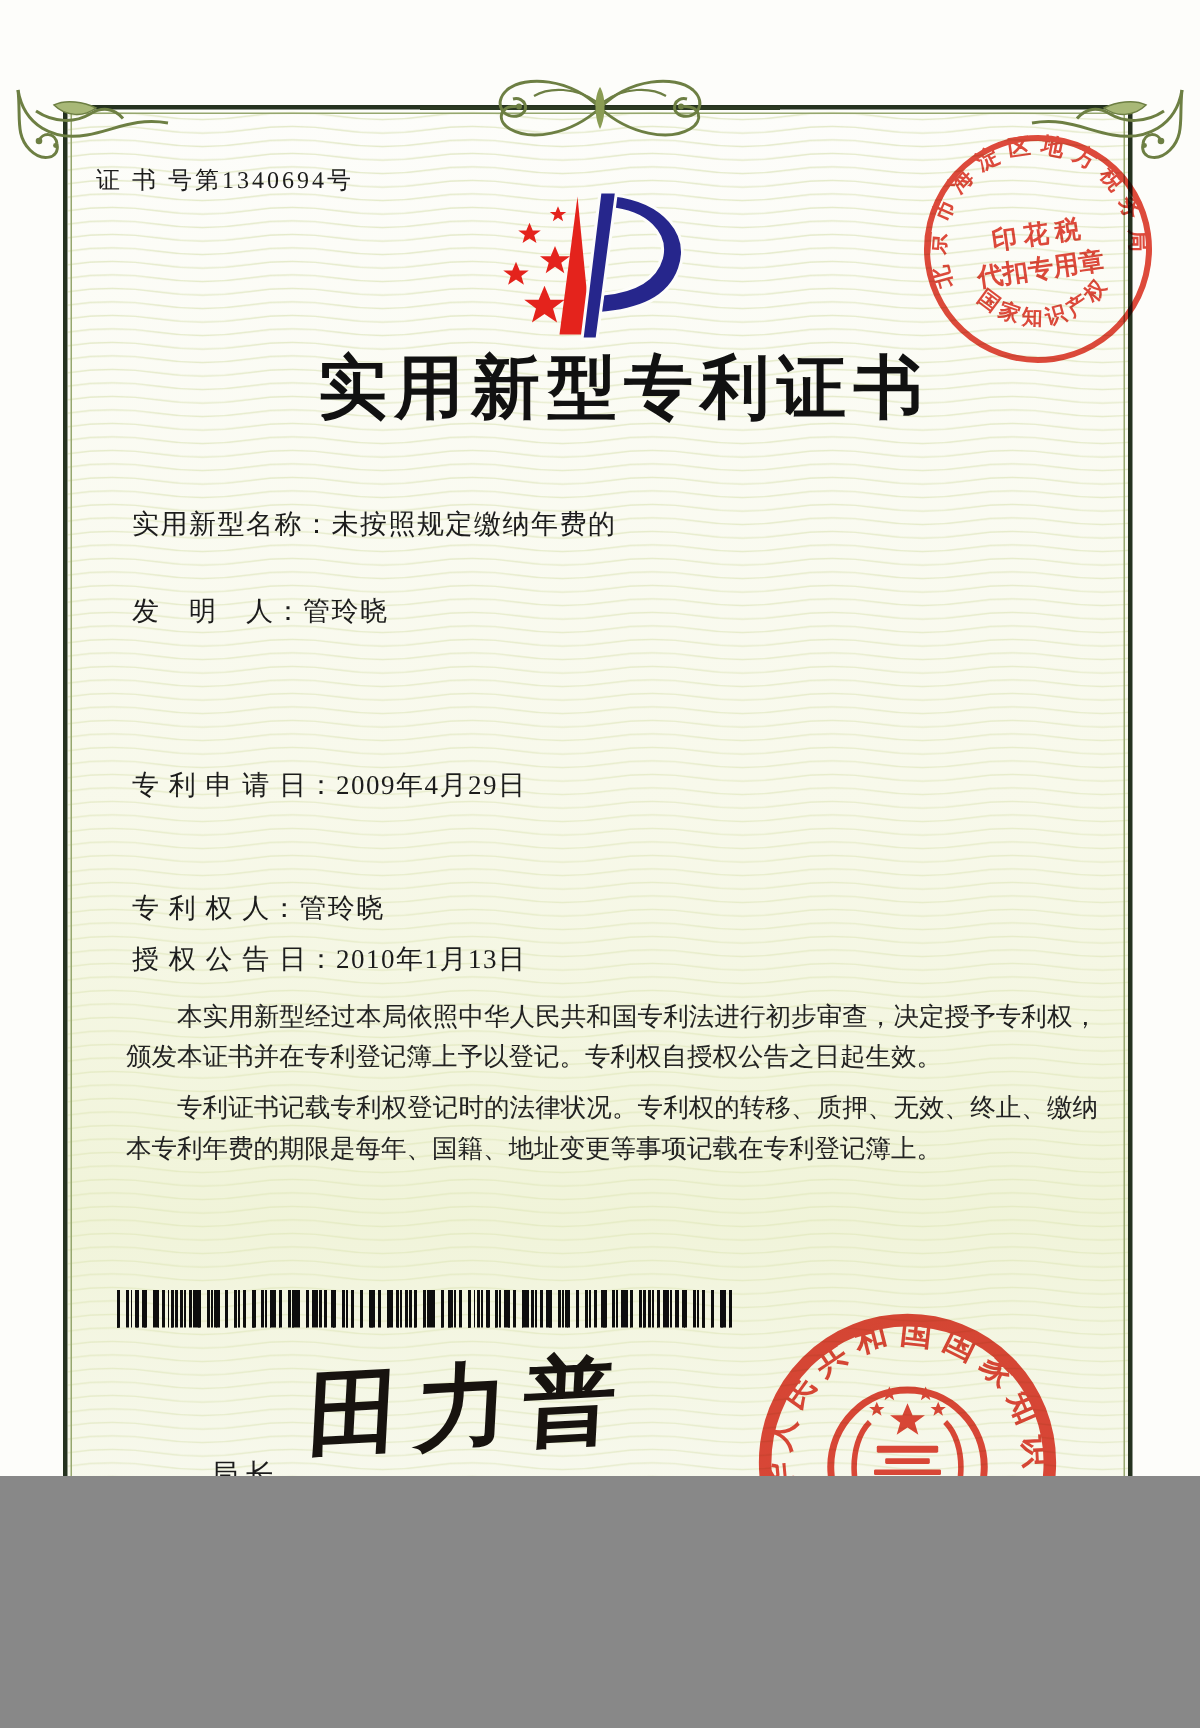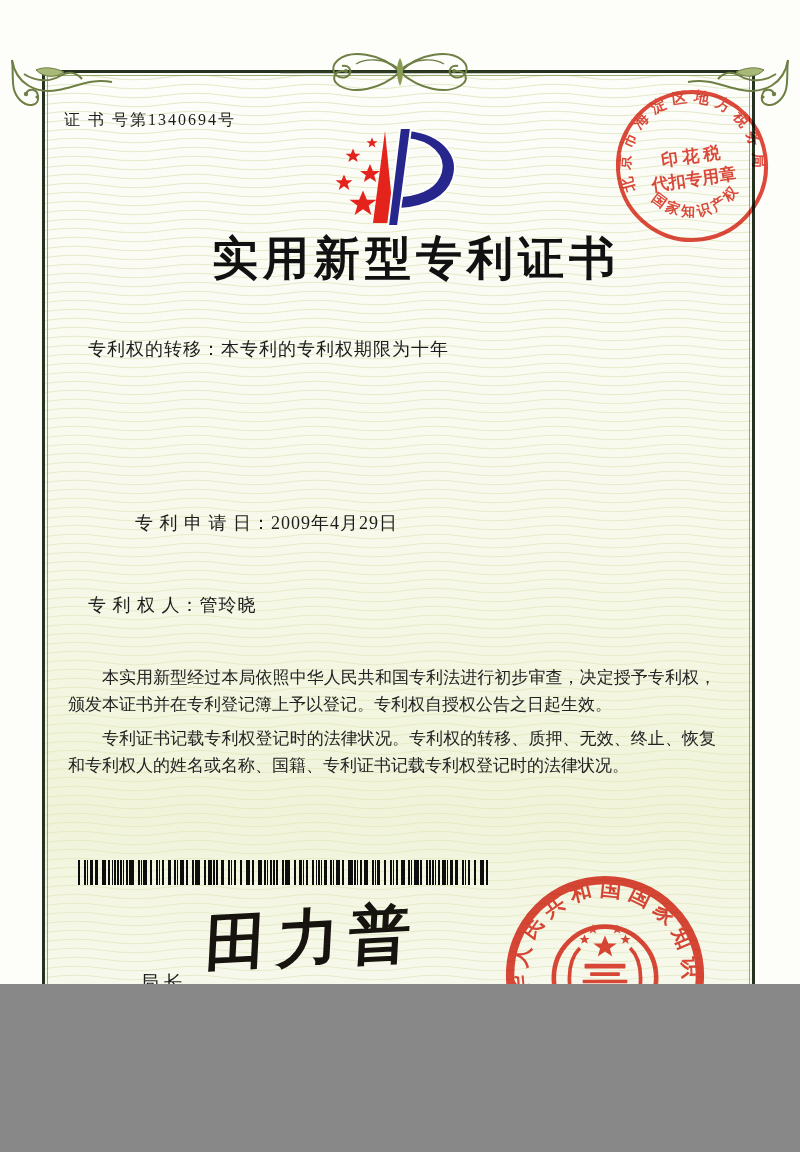--- a/index.html
+++ b/index.html
@@ -37,22 +37,22 @@
   .orn.tc{left:280px;top:44px;}
   .orn.bc{left:280px;top:1077px;transform:scaleY(-1);}
   
   .cert-no{left:64px;top:110px;font-size:16px;letter-spacing:2px;z-index:3;}
   .logo{left:330px;top:126px;z-index:3;}
   .title{
     left:16px;top:228px;width:100%;text-align:center;z-index:3;
     font-size:46px;font-weight:700;letter-spacing:5px;color:#111;
   }
   .field{left:88px;font-size:18px;letter-spacing:1px;z-index:3;white-space:nowrap;}
-  .f0{top:337px;} .f1{top:395px;} .f2{top:452px;} .f3{top:511px;margin-left:47px;} .f4{top:569px;margin-top:24px;} .f5{top:627px;}
-  .body-text{left:68px;top:664px;width:648px;z-index:3;}
+  .f0{top:337px;} .f1{top:395px;} .f2{top:452px;} .f3{top:511px;} .f4{top:569px;margin-top:24px;} .f5{top:627px;}
+  .body-text{left:84px;top:664px;width:648px;z-index:3;}
   .body-text p{
     margin:0 0 7px 0;font-size:17px;line-height:27px;
     text-indent:2em;text-align:justify;color:#222;
   }
   
   .barcode{
     left:78px;top:860px;width:412px;height:25px;z-index:3;
     background:
       repeating-linear-gradient(90deg,#0d0d0d 0 2px,transparent 2px 6px),
       repeating-linear-gradient(90deg,#0d0d0d 0 1px,transparent 1px 9px),
@@ -174,32 +174,38 @@
         <textPath href="#taxBottom" startOffset="2">国家知识产权局</textPath>
       </text>
       <text x="80" y="76" text-anchor="middle" font-size="17" font-weight="700">印 花 税</text>
       <text x="80" y="99" text-anchor="middle" font-size="17" font-weight="700">代扣专用章</text>
     </g>
   </svg>
 
   <div class="abs title">实用新型专利证书</div>
 
   <div class="abs field f0">
-    <span>专利权的转移：</span><span>本专利的专利权期限为十年</span>
+    <span>实用新型名称：</span><span>未按照规定缴纳年费的</span>
+  </div>
+  <div class="abs field f1">
+    <span>发　明　人：</span><span>管玲晓</span>
   </div>
   <div class="abs field f3">
     <span>专 利 申 请 日：</span><span>2009年4月29日</span>
   </div>
   <div class="abs field f4">
     <span>专 利 权 人：</span><span>管玲晓</span>
   </div>
+  <div class="abs field f5">
+    <span>授 权 公 告 日：</span><span>2010年1月13日</span>
+  </div>
 
   <div class="abs body-text">
     <p>本实用新型经过本局依照中华人民共和国专利法进行初步审查，决定授予专利权，颁发本证书并在专利登记簿上予以登记。专利权自授权公告之日起生效。</p>
-    <p>专利证书记载专利权登记时的法律状况。专利权的转移、质押、无效、终止、恢复和专利权人的姓名或名称、国籍、专利证书记载专利权登记时的法律状况。</p>
+    <p>专利证书记载专利权登记时的法律状况。专利权的转移、质押、无效、终止、缴纳本专利年费的期限是每年、国籍、地址变更等事项记载在专利登记簿上。</p>
   </div>
 
   <div class="abs barcode"></div>
 
   <div class="abs sig-role">局长</div>
   <div class="abs sig-name">田力普</div>
 
   <svg class="abs main-seal" width="214" height="214" viewBox="0 0 230 230">
     <circle cx="115" cy="115" r="102" fill="none" stroke="#dd3a2b" stroke-width="9"></circle>
     <defs>

